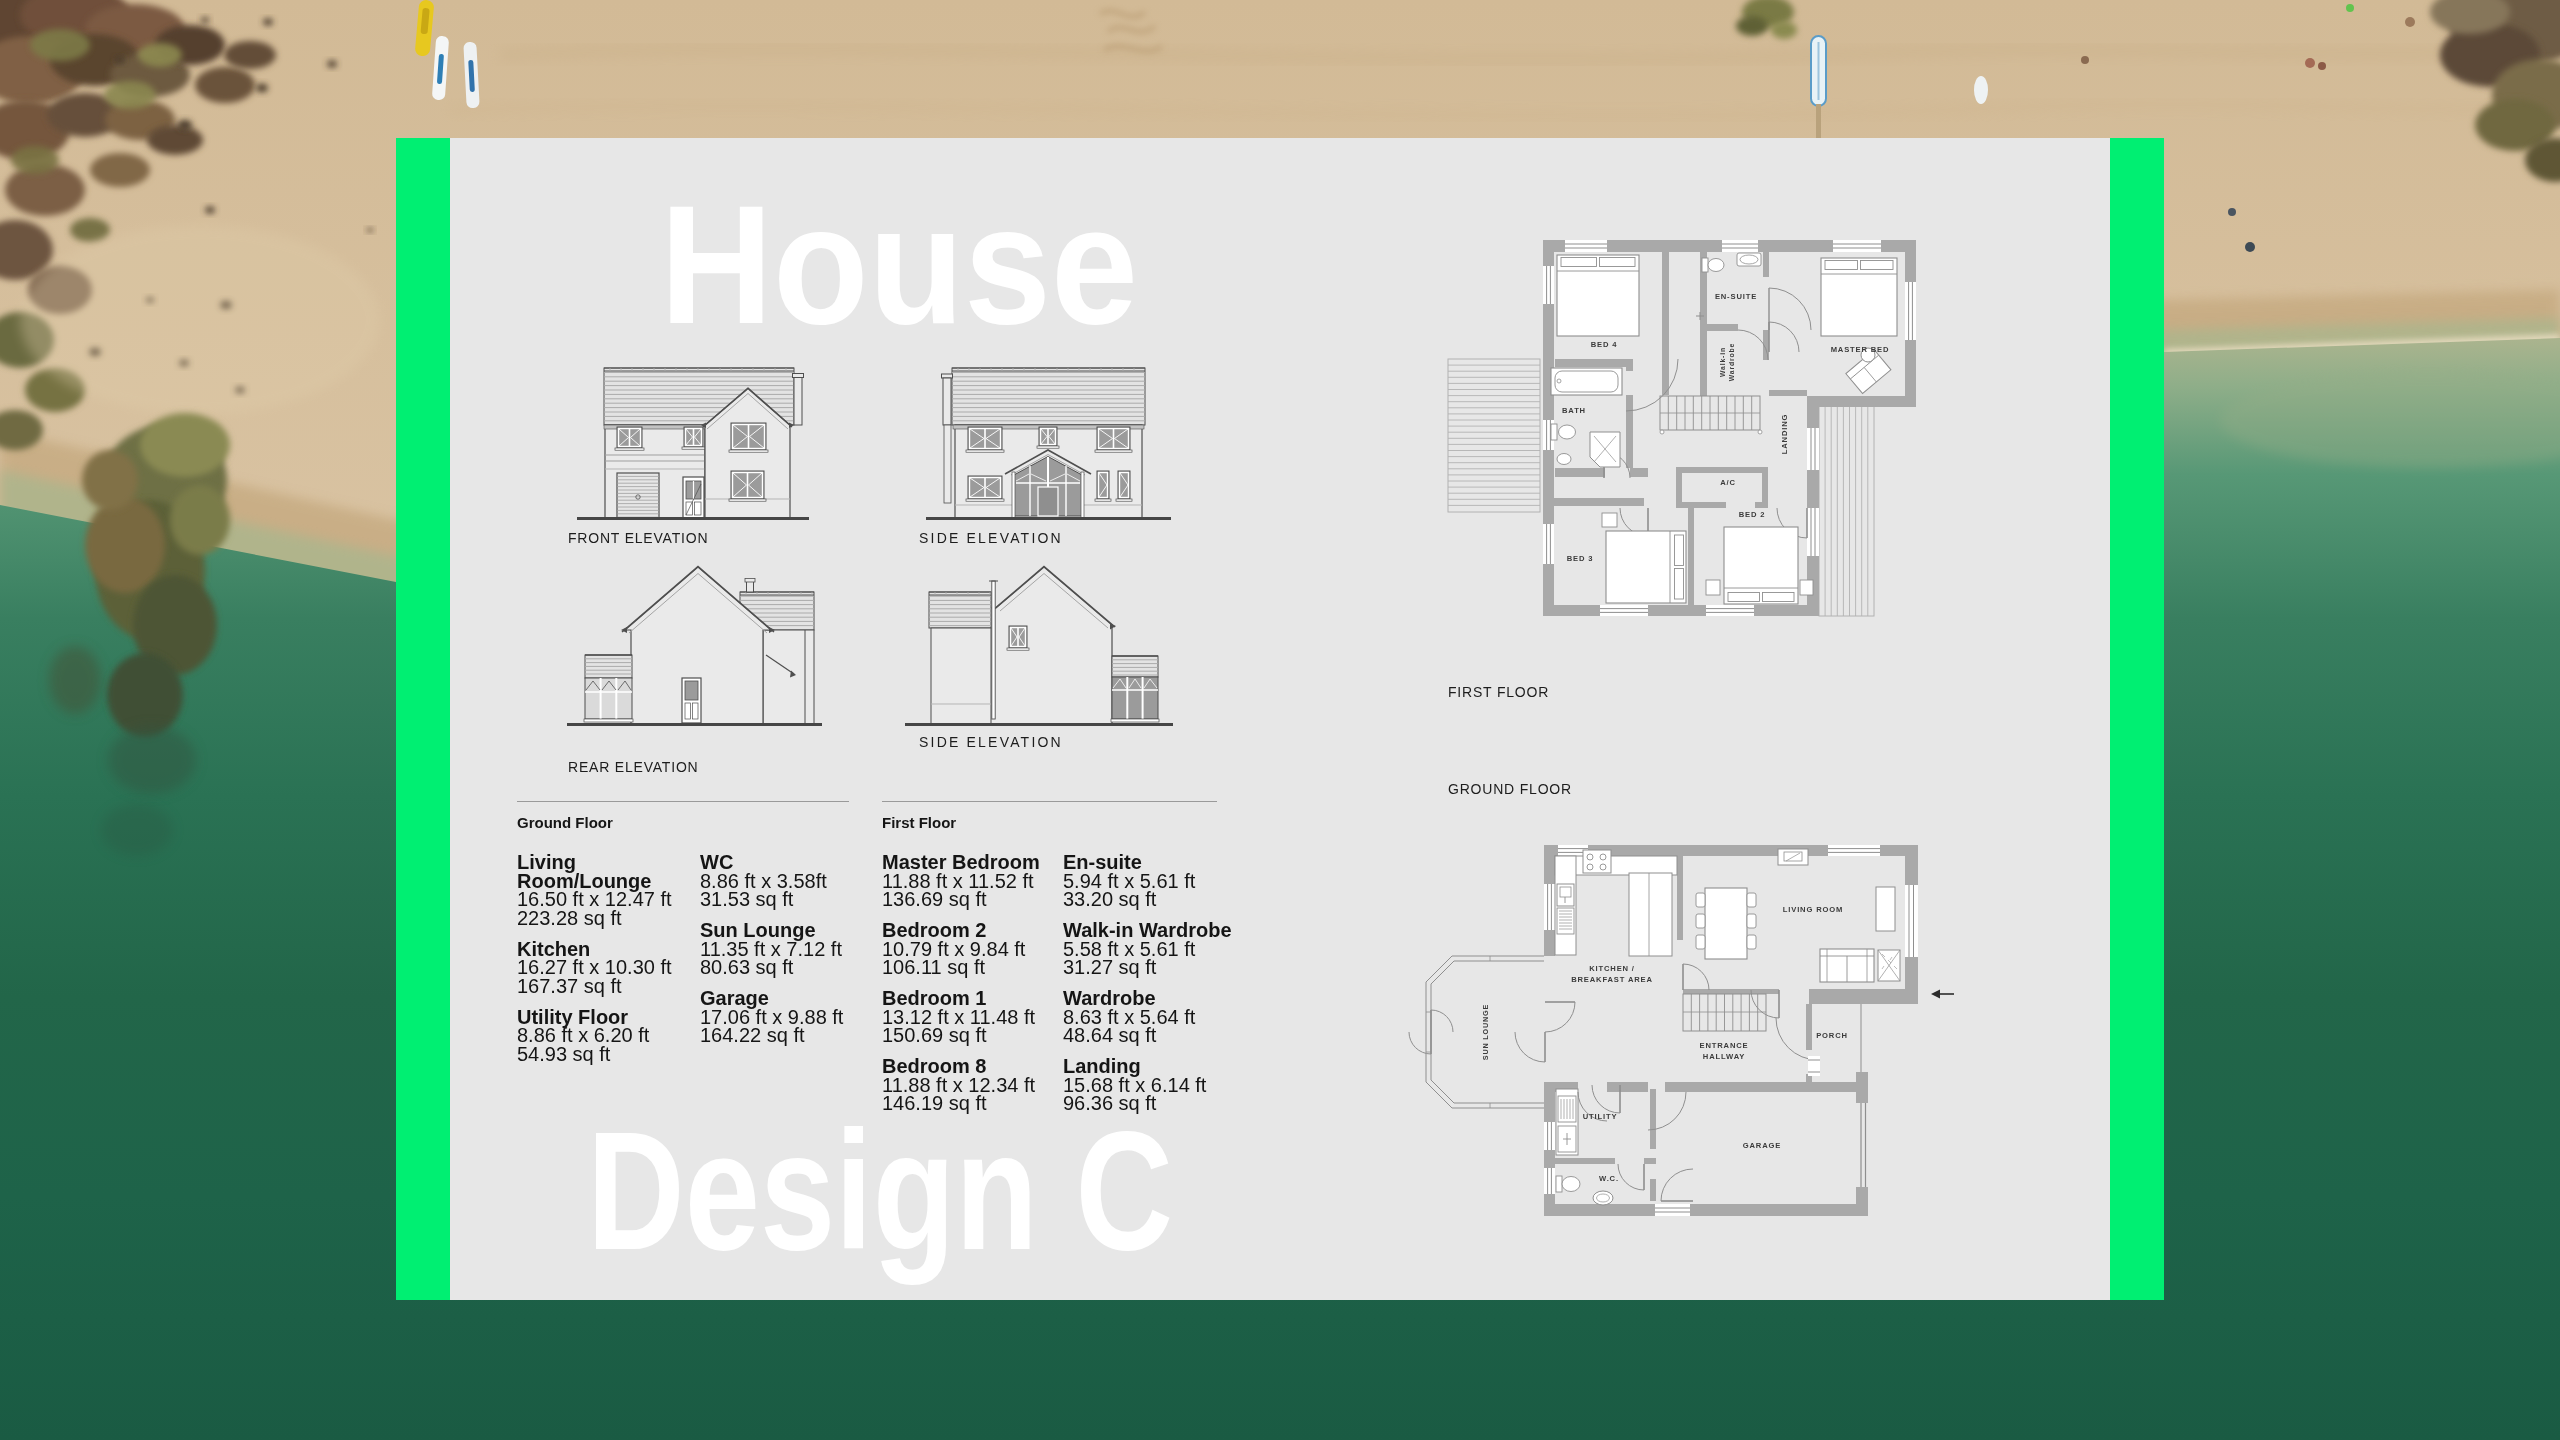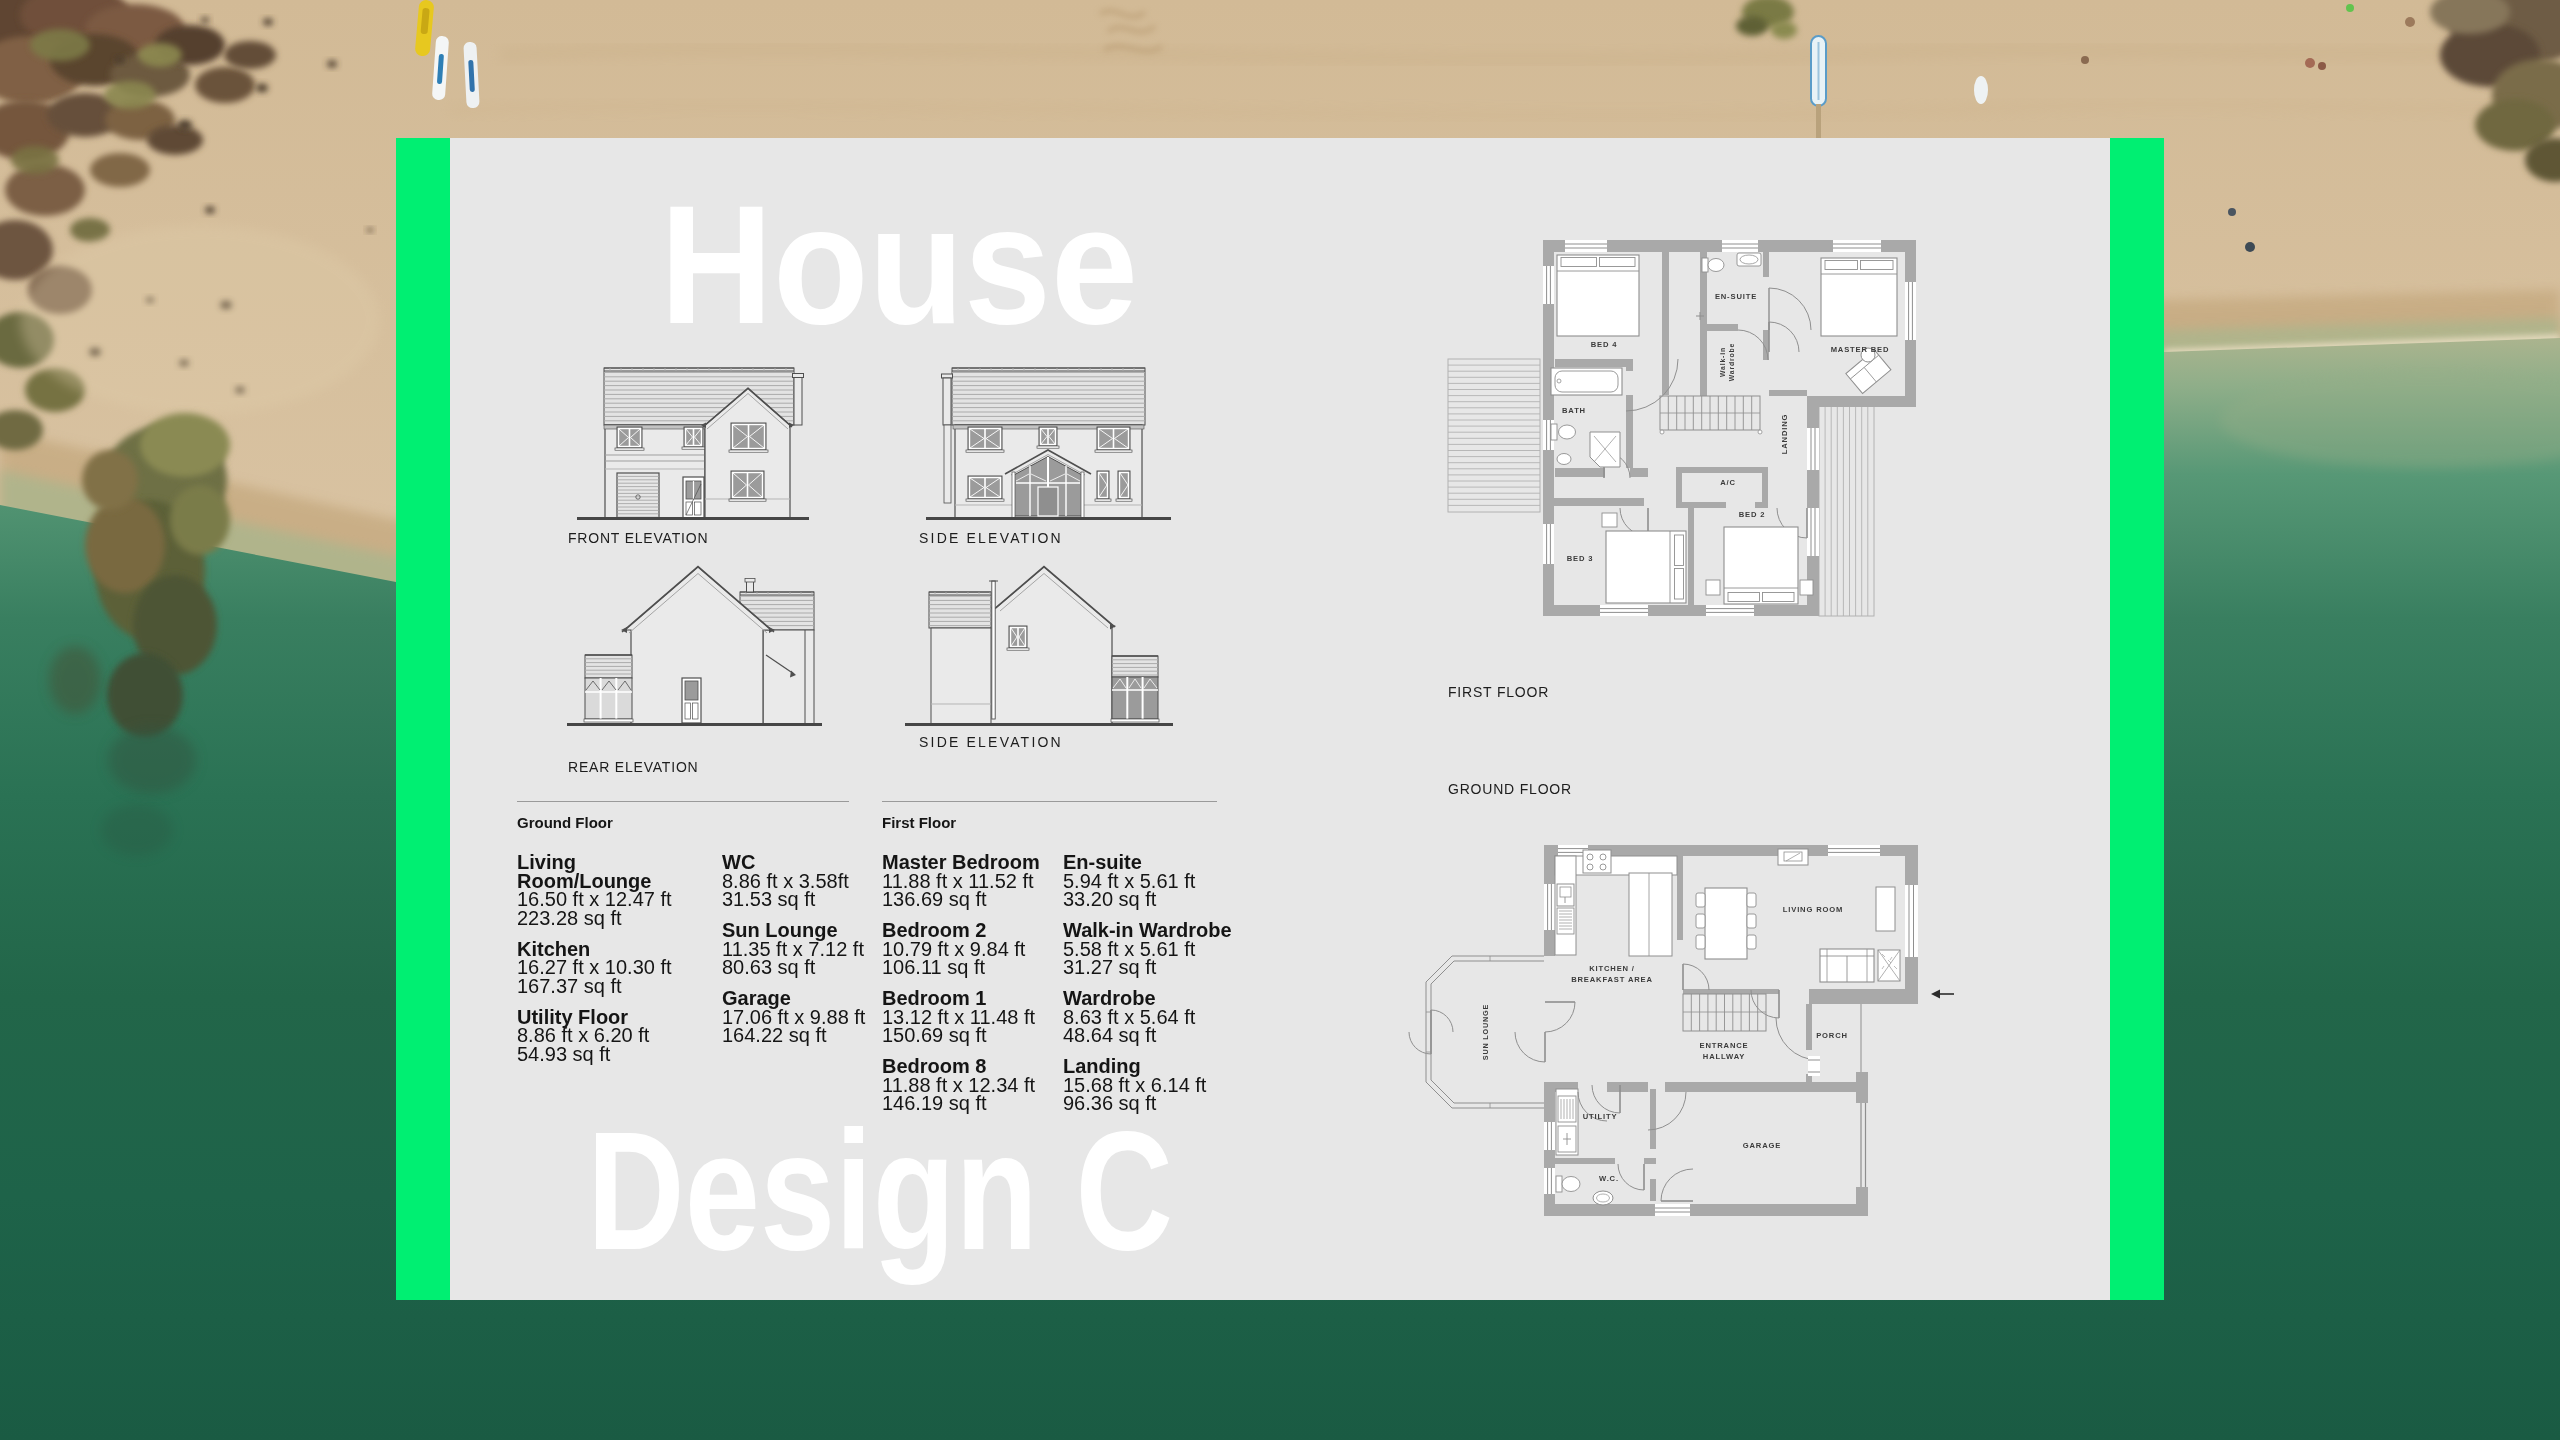--- a/index.html
+++ b/index.html
@@ -878,21 +878,21 @@
 
 <div class="abs" style="left:882px;top:814px;font-size:15px;font-weight:700;color:#151515;">First Floor</div>
 
 
 <div class="tcol" style="left:517px;top:853px;">
 <div class="entry"><b>Living Room/Lounge</b><br>16.50 ft x 12.47 ft<br>223.28 sq ft</div>
 <div class="entry"><b>Kitchen</b><br>16.27 ft x 10.30 ft<br>167.37 sq ft</div>
 <div class="entry"><b>Utility Floor</b><br>8.86 ft x 6.20 ft<br>54.93 sq ft</div>
 </div>
 
-<div class="tcol" style="left:700px;top:853px;margin-left:22px;">
+<div class="tcol" style="left:700px;top:853px;">
 <div class="entry"><b>WC</b><br>8.86 ft x 3.58ft<br>31.53 sq ft</div>
 <div class="entry"><b>Sun Lounge</b><br>11.35 ft x 7.12 ft<br>80.63 sq ft</div>
 <div class="entry"><b>Garage</b><br>17.06 ft x 9.88 ft<br>164.22 sq ft</div>
 </div>
 
 <div class="tcol" style="left:882px;top:853px;">
 <div class="entry"><b>Master Bedroom</b><br>11.88 ft x 11.52 ft<br>136.69 sq ft</div>
 <div class="entry"><b>Bedroom 2</b><br>10.79 ft x 9.84 ft<br>106.11 sq ft</div>
 <div class="entry"><b>Bedroom 1</b><br>13.12 ft x 11.48 ft<br>150.69 sq ft</div>
 <div class="entry"><b>Bedroom 8</b><br>11.88 ft x 12.34 ft<br>146.19 sq ft</div>

